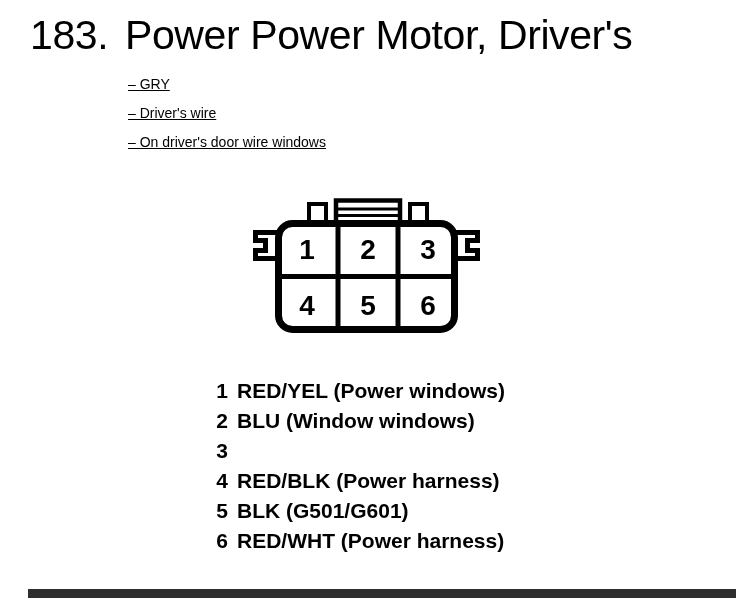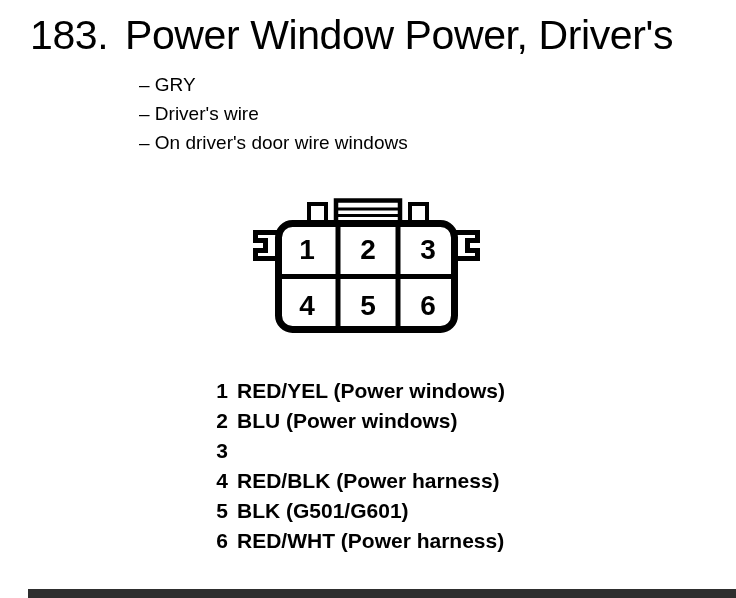--- a/index.html
+++ b/index.html
@@ -23,26 +23,27 @@
     line-height: 1;
     letter-spacing: -0.4px;
     white-space: nowrap;
     display: flex;
   }
   .figure-num { display: inline-block; width: 95px; }
 
   
   .notes {
     position: absolute;
-    left: 139px;
+    left: 128px;
     top: 70px;
-    font-size: 19px;
+    font-size: 14px;
     font-weight: 400;
     line-height: 29px;
     white-space: nowrap;
+    text-decoration: underline;
   }
 
   
   .connector-svg {
     position: absolute;
     left: 240px;
     top: 190px;
   }
   .ink-line   { stroke: #000000; fill: none; }
   .ink-shape  { stroke: #000000; fill: #ffffff; }
@@ -78,21 +79,21 @@
     background: #2e2e2e;
   }
 </style>
 </head>
 <body>
 
 <div id="page">
 
   <div class="figure-title">
     <span class="figure-num">183.</span>
-    <span class="figure-text">Power Window Power, Driver's</span>
+    <span class="figure-text">Power Power Motor, Driver's</span>
   </div>
 
   <div class="notes">
     <div>– GRY</div>
     <div>– Driver's wire</div>
     <div>– On driver's door wire windows</div>
   </div>
 
   <svg class="connector-svg" width="250" height="152" viewBox="240 188 250 152">
 
@@ -120,21 +121,21 @@
     <text class="pin-number" x="428" y="313">6</text>
   </svg>
 
   <div class="legend">
     <div class="legend-row">
       <span class="legend-pin">1</span>
       <span class="legend-label">RED/YEL (Power windows)</span>
     </div>
     <div class="legend-row">
       <span class="legend-pin">2</span>
-      <span class="legend-label">BLU (Power windows)</span>
+      <span class="legend-label">BLU (Window windows)</span>
     </div>
     <div class="legend-row">
       <span class="legend-pin">3</span>
     </div>
     <div class="legend-row">
       <span class="legend-pin">4</span>
       <span class="legend-label">RED/BLK (Power harness)</span>
     </div>
     <div class="legend-row">
       <span class="legend-pin">5</span>

